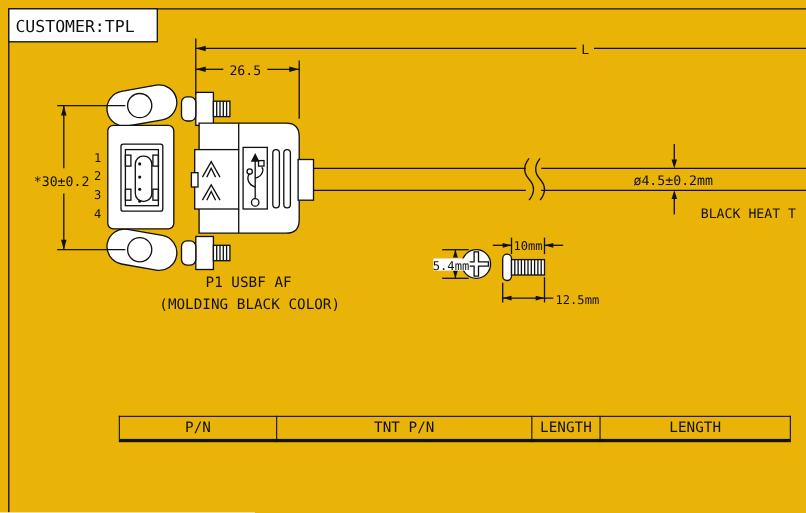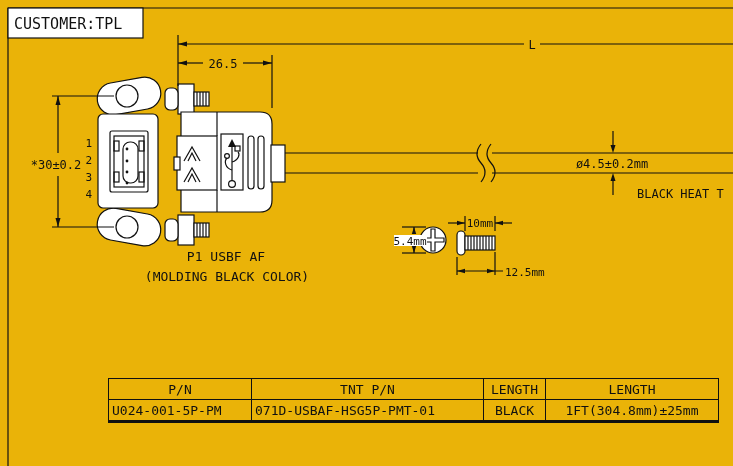--- a/index.html
+++ b/index.html
@@ -237,22 +237,16 @@
   </colgroup>
   <thead>
     <tr>
       <th>P/N</th>
       <th>TNT P/N</th>
       <th>LENGTH</th>
       <th>LENGTH</th>
     </tr>
   </thead>
   <tbody>
-    <tr>
-      <td class="c-left">U024-001-5P-PM</td>
-      <td class="c-left">071D-USBAF-HSG5P-PMT-01</td>
-      <td class="c-center">BLACK</td>
-      <td class="c-center">1FT(304.8mm)±25mm</td>
-    </tr>
   </tbody>
 </table>
 
 </div>
 
 </body></html>

